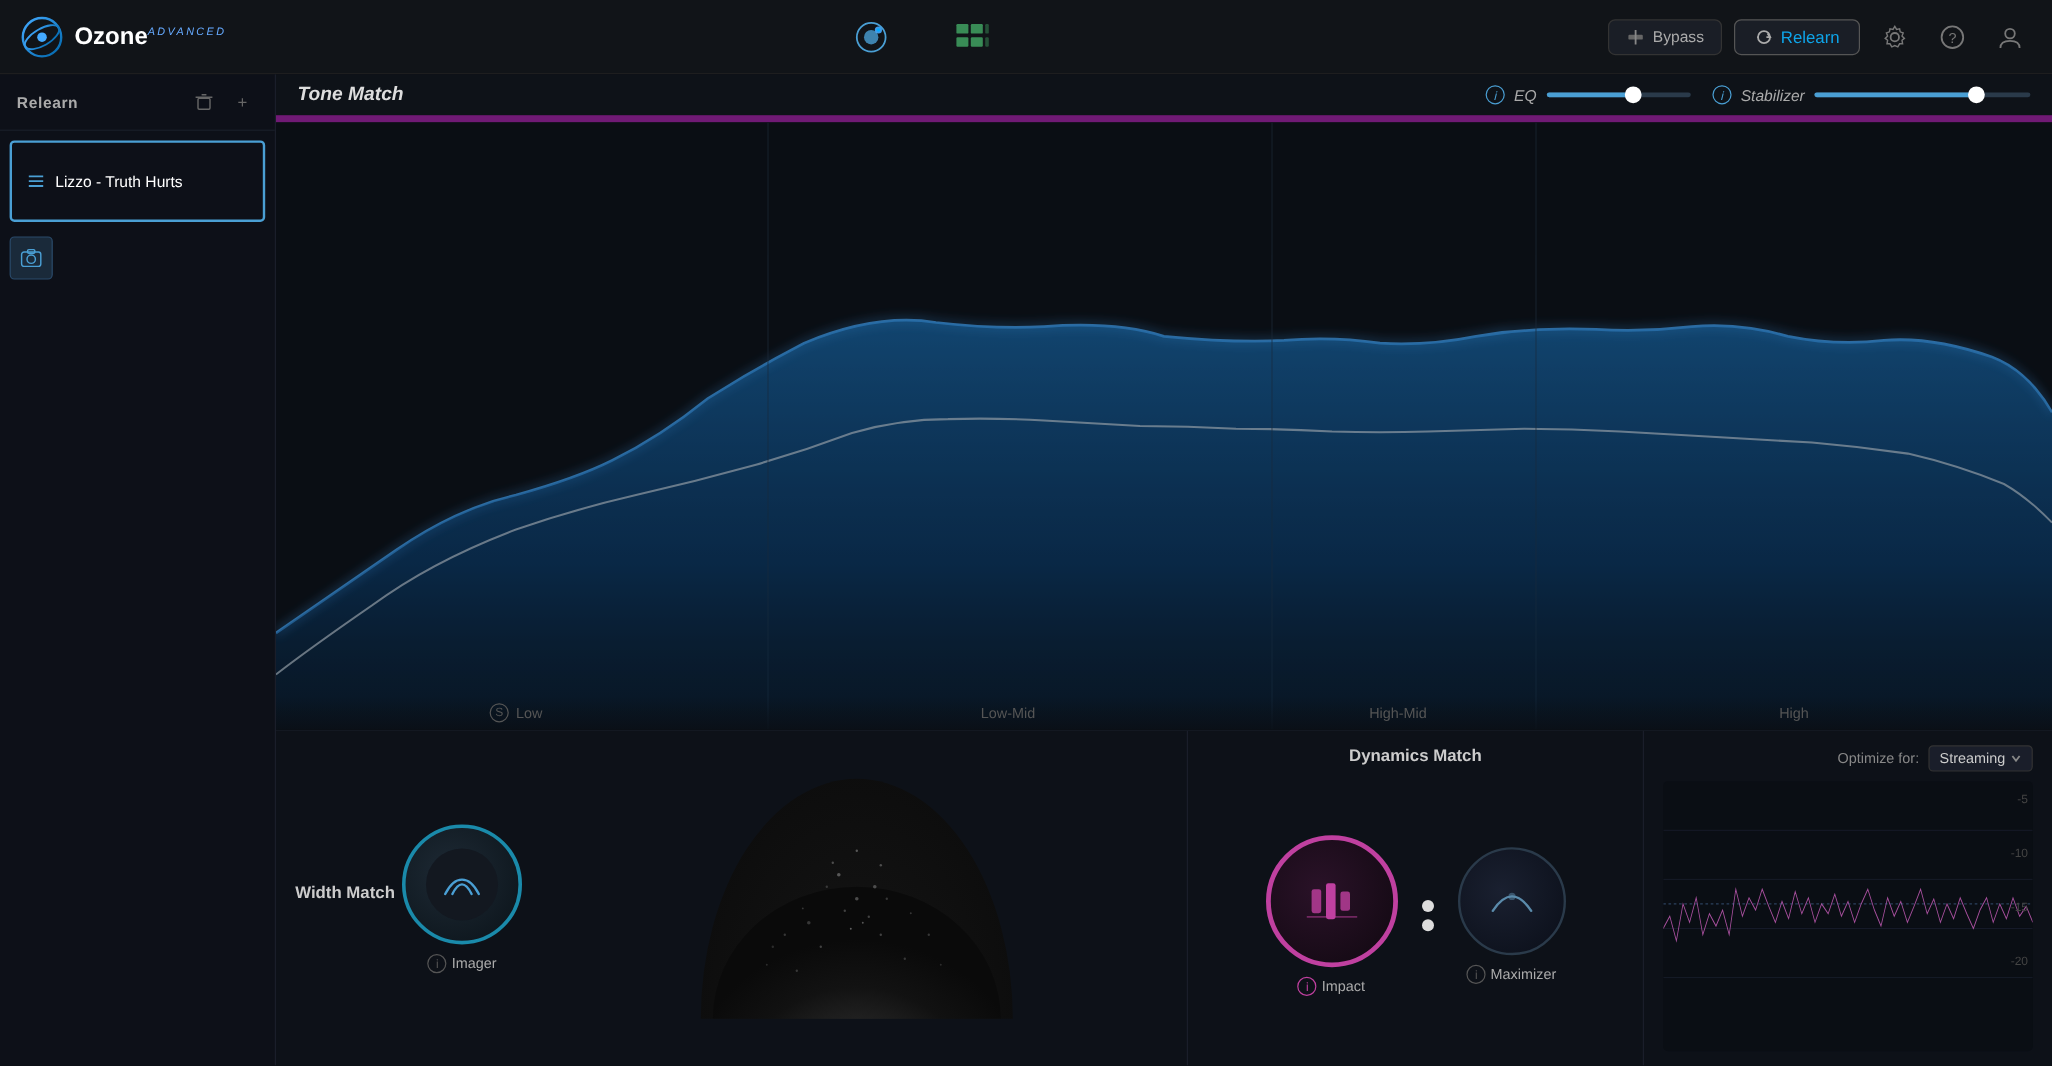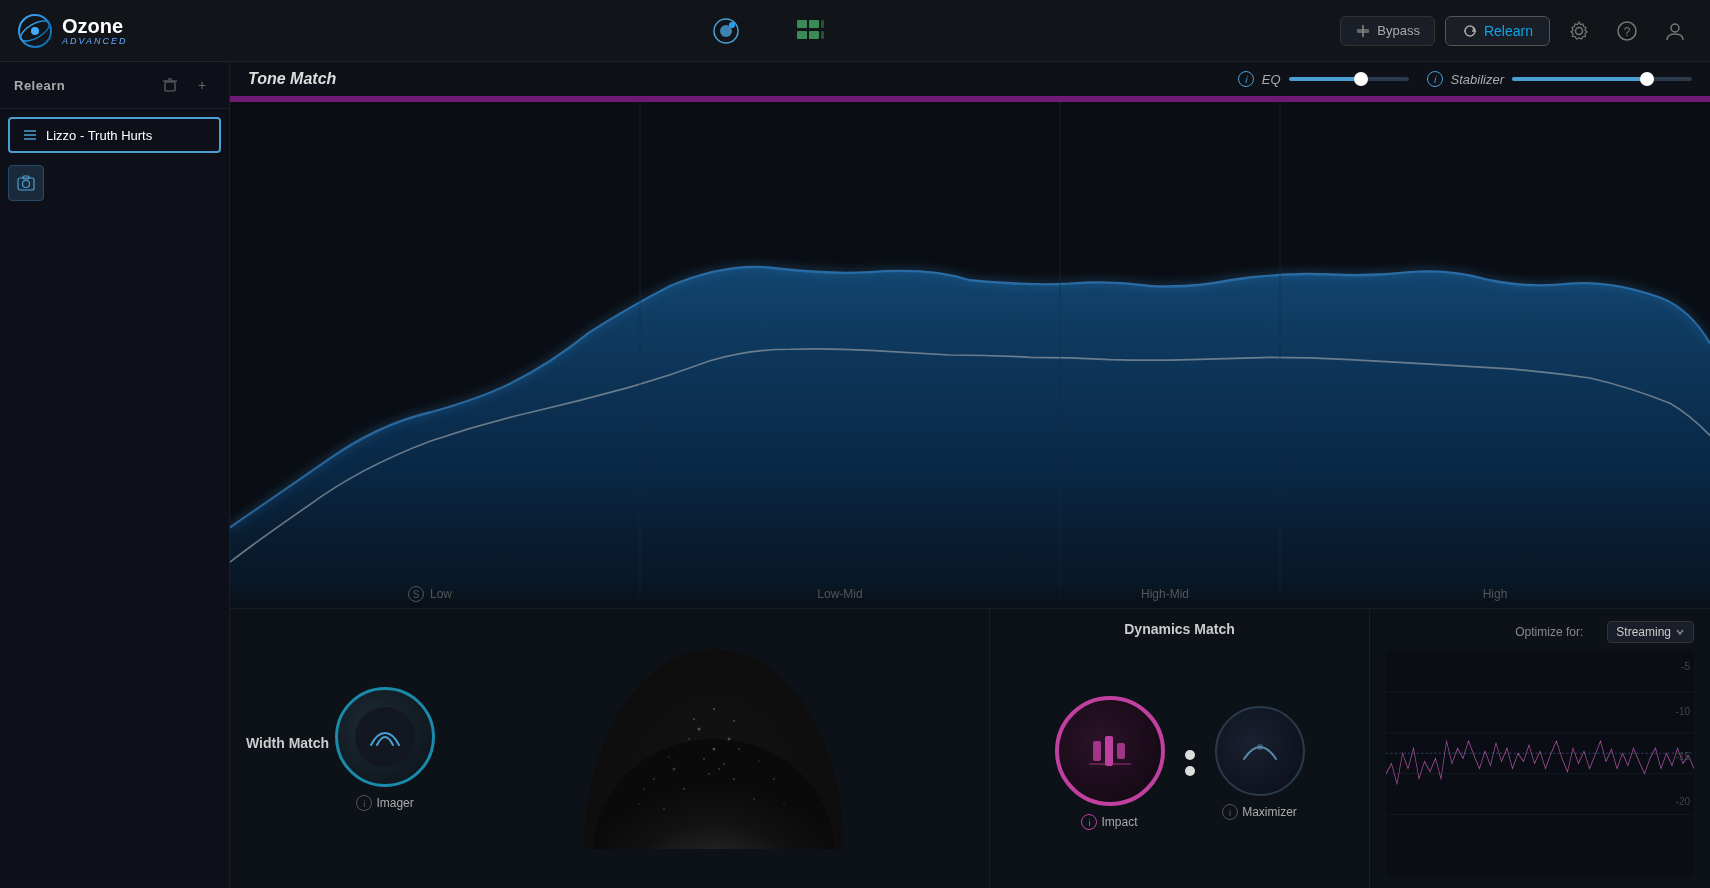--- a/index.html
+++ b/index.html
@@ -27,21 +27,21 @@
       align-items: center;
       gap: 8px;
       width: 180px;
     }
     .logo-icon {
       width: 38px;
       height: 38px;
     }
     .logo-text {
       display: flex;
-      flex-direction: column;
+      flex-direction: row;
     }
     .logo-title {
       font-size: 20px;
       font-weight: bold;
       color: #fff;
       line-height: 1;
     }
     .logo-sub {
       font-size: 9px;
       color: #6af;
@@ -164,21 +164,21 @@
       justify-content: center;
       cursor: pointer;
       color: #666;
       font-size: 14px;
       border-radius: 4px;
     }
     .sidebar-item-active {
       display: flex;
       align-items: center;
       gap: 8px;
-      padding: 8px 12px;
+      padding: 24px 12px;
       background: transparent;
       border: 2px solid #4a9fd4;
       border-radius: 4px;
       margin: 8px;
       cursor: pointer;
       color: #fff;
       font-size: 13px;
     }
     .sidebar-capture-btn {
       width: 36px;
@@ -417,21 +417,21 @@
     .loudness-panel {
       flex: 1;
       display: flex;
       flex-direction: column;
       padding: 12px 16px;
     }
     .loudness-header {
       display: flex;
       justify-content: flex-end;
       align-items: center;
-      gap: 24px;
+      gap: 8px;
       margin-bottom: 8px;
     }
     .optimize-label {
       font-size: 12px;
       color: #888;
     }
     .optimize-select {
       background: #1a1e2a;
       border: 1px solid #333;
       border-radius: 4px;

